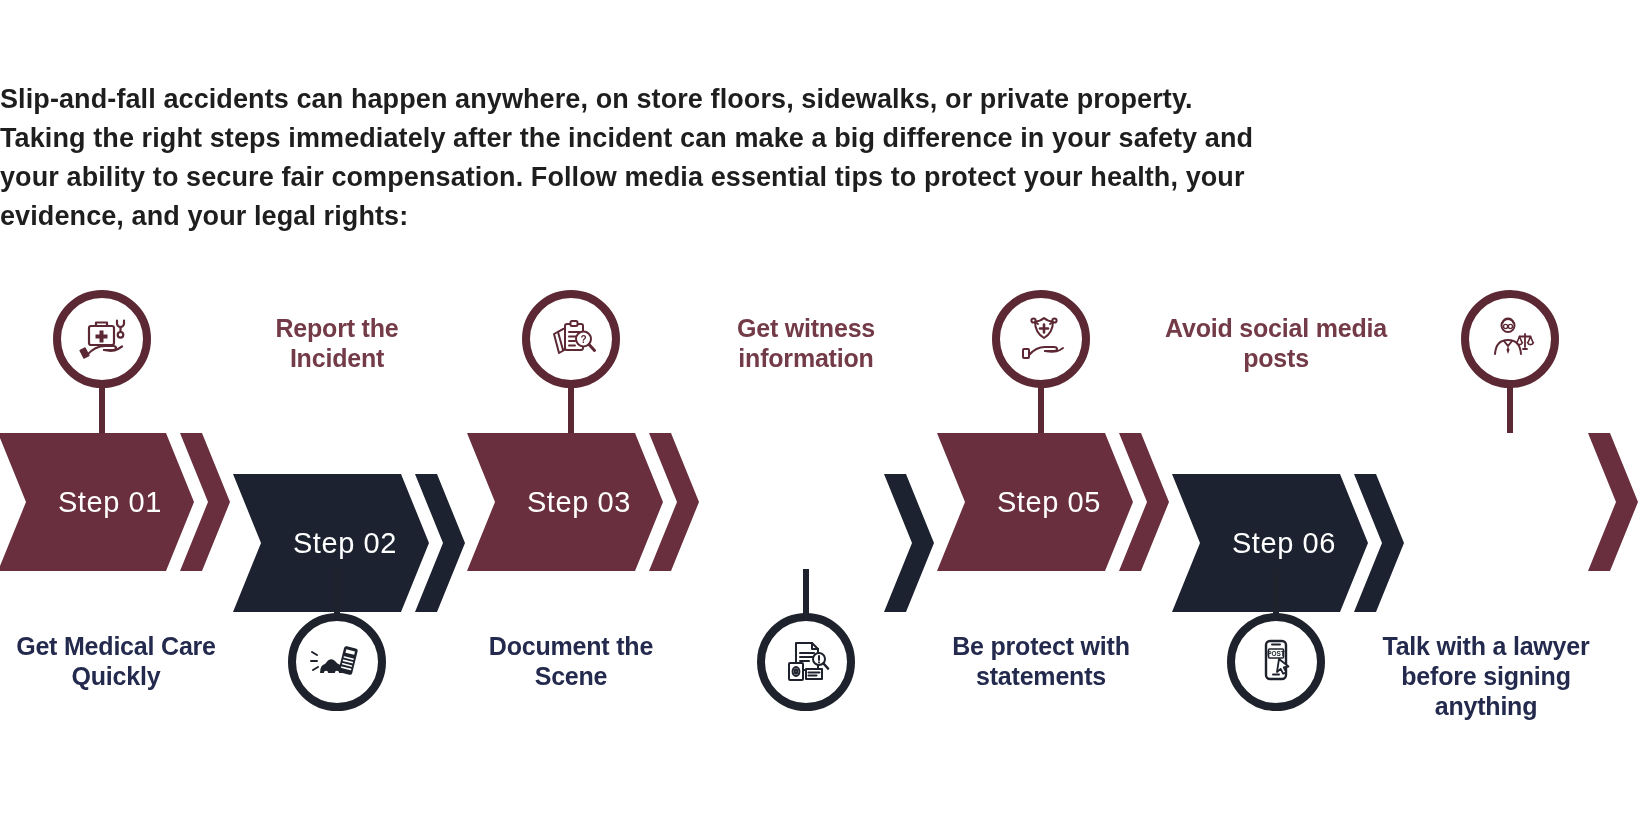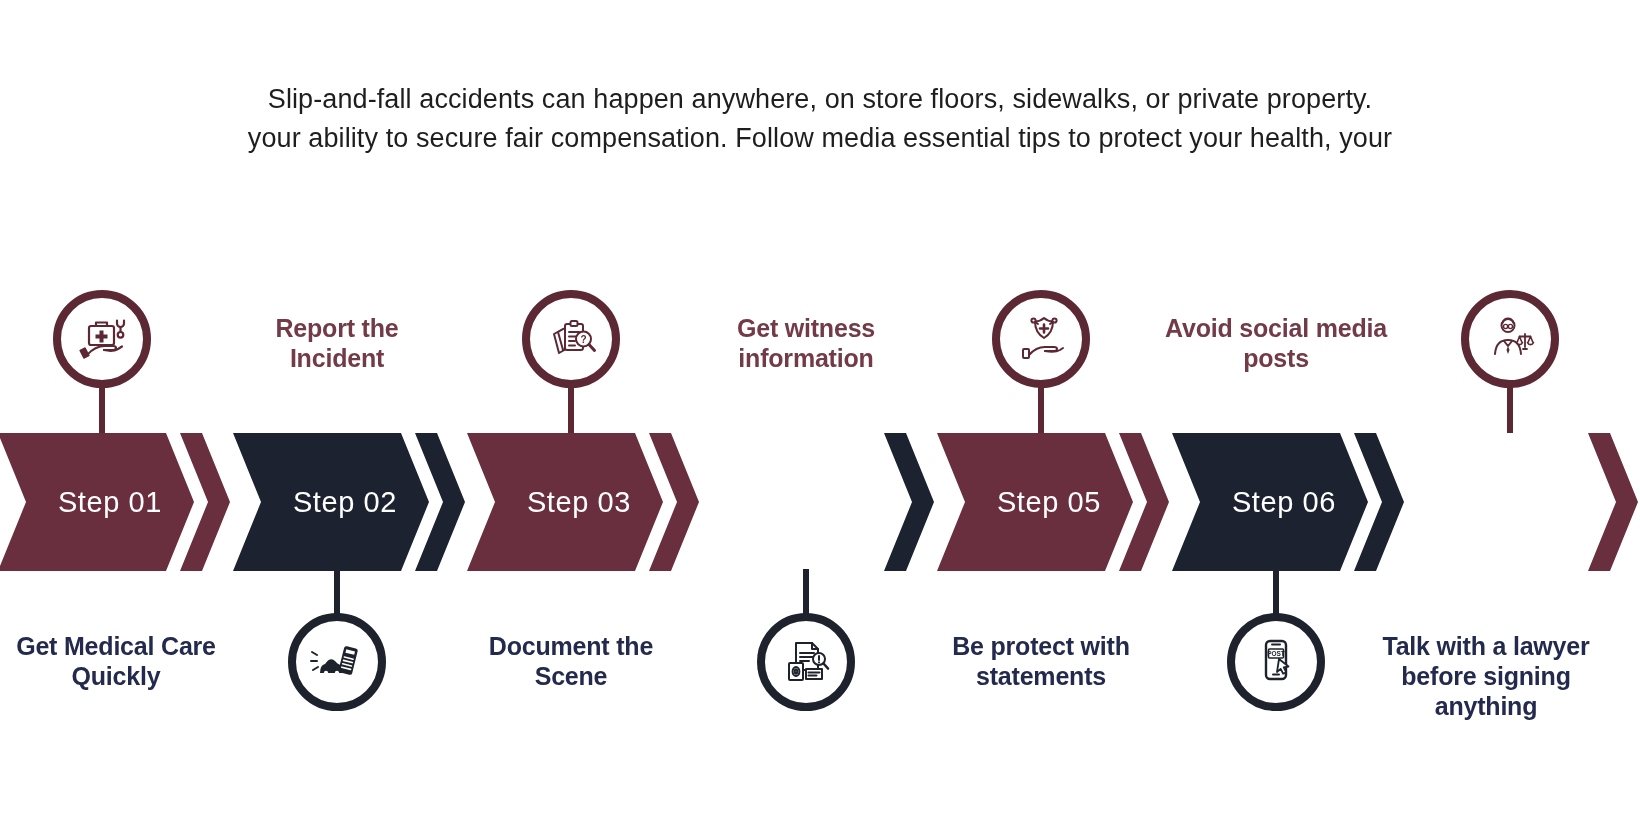--- a/index.html
+++ b/index.html
@@ -1,26 +1,26 @@
 <!DOCTYPE html>
 <html style="--maroon: #6A2F3E; --navy: #1C222F; --maroon-border: #5C2834; --navy-border: #1E222C; --label-maroon: #733A47; --label-navy: #232A4D; --header-text: #1E1E1E; --step-text: #FFFFFF;"><head>
 <meta charset="utf-8">
 <style>
   html,body{margin:0;padding:0;background:#fff;}
   .canvas{position:relative;width:1640px;height:840px;background:#FFFFFF;overflow:hidden;
           font-family:"Liberation Sans",sans-serif;}
-  .header{position:absolute;top:80px;left:0;width:100%;text-align:center;
-          font-size:27px;line-height:39px;color:var(--header-text);font-weight:400;letter-spacing:.1px;}
+  .header{position:absolute;top:80px;left:0;width:100%;
+          font-size:27px;line-height:39px;color:var(--header-text);font-weight:700;letter-spacing:.1px;}
   .arrow-body{position:absolute;top:433px;width:196px;height:138px;display:flex;align-items:center;
           justify-content:center;padding-left:28px;box-sizing:border-box;
           clip-path:polygon(0 0,168px 0,196px 50%,168px 100%,0 100%,28px 50%);}
   .arrow-chevron{position:absolute;top:433px;width:50px;height:138px;
           clip-path:polygon(0 0,22px 0,50px 50%,22px 100%,0 100%,28px 50%);}
   .maroon{background:var(--maroon);}
-  .navy{background:var(--navy);}
+  .navy{background:var(--navy);margin-top:41px;}
   .step-num{color:var(--step-text);font-size:29px;font-weight:400;letter-spacing:.6px;text-align:right;}
   .icon-circle{position:absolute;width:82px;height:82px;border-radius:50%;background:#fff;
           display:flex;align-items:center;justify-content:center;}
   .icon-circle.top-c{border:8px solid var(--maroon-border);}
   .icon-circle.bot-c{border:8px solid var(--navy-border);}
   .connector{position:absolute;width:6px;}
   .connector.top-l{background:var(--maroon-border);}
   .connector.bot-l{background:var(--navy-border);}
   .tip-label{position:absolute;width:300px;text-align:center;font-size:25px;font-weight:700;
           line-height:30px;white-space:pre-line;letter-spacing:-.2px;}
@@ -28,21 +28,23 @@
   .tip-label.bot-t{color:var(--label-navy);}
   svg{display:block;}
 </style>
 </head>
 <body>
 
 <div class="canvas">
 
   <div class="header">
     <div>Slip-and-fall accidents can happen anywhere, on store floors, sidewalks, or private property.</div>
+    <div>Taking the right steps immediately after the incident can make a big difference in your safety and</div>
     <div>your ability to secure fair compensation. Follow media essential tips to protect your health, your</div>
+    <div>evidence, and your legal rights:</div>
   </div>
 
   <div class="arrow-body maroon" style="left:-2px">
     <span class="step-num">Step 01</span>
   </div>
   <div class="arrow-chevron maroon" style="left:180px"></div>
 
   <div class="arrow-body navy" style="left:233px">
     <span class="step-num">Step 02</span>
   </div>

